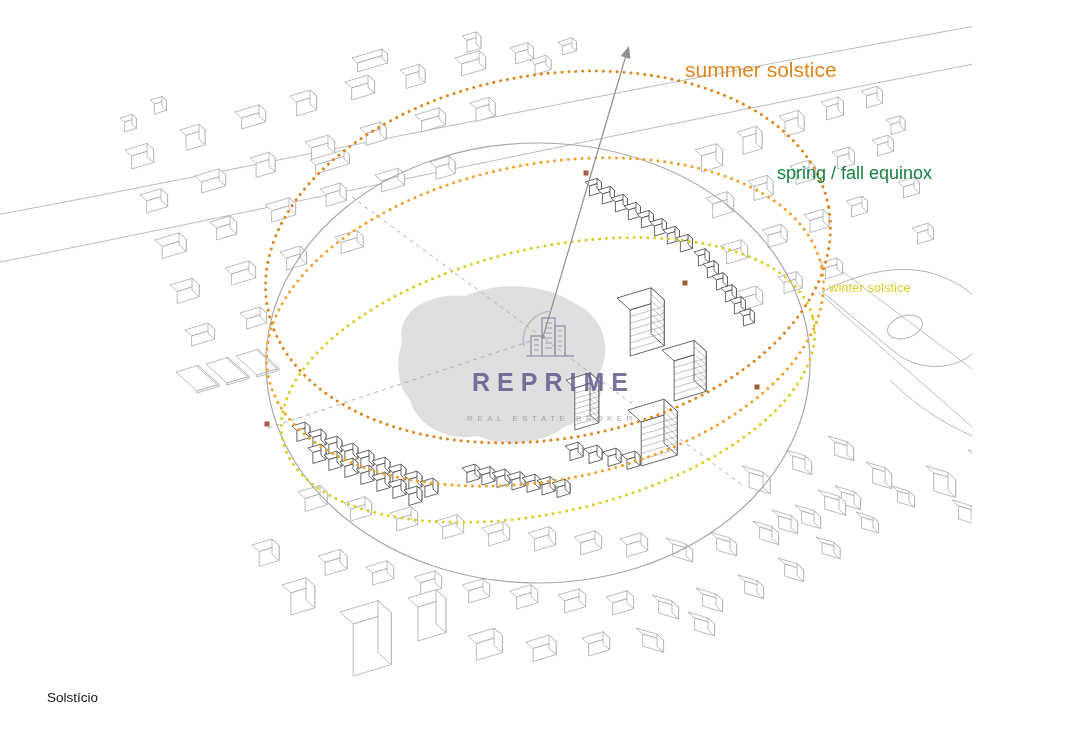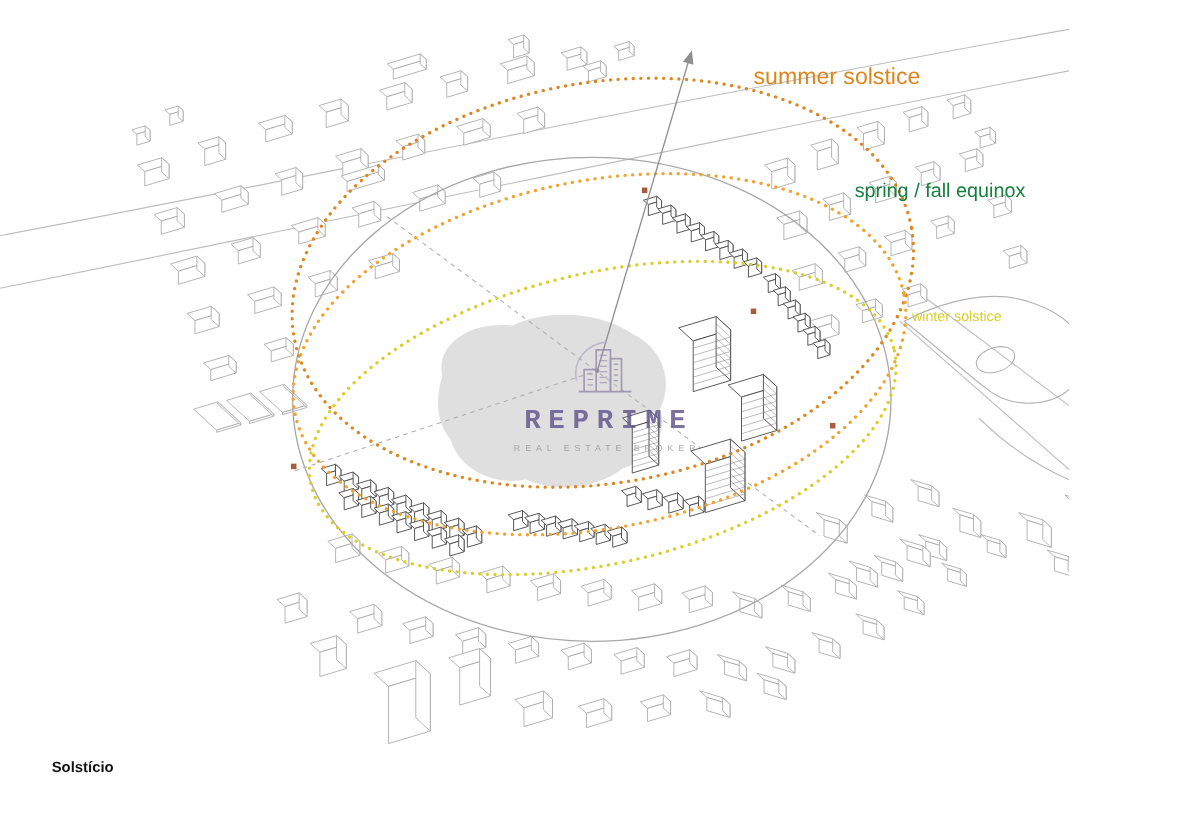--- a/index.html
+++ b/index.html
@@ -24,26 +24,26 @@
 
   
   .lbl{position:absolute;white-space:nowrap;}
   .lbl-summer{left:685px;top:58px;font-size:21px;color:#dd861e;}
   .lbl-equinox{left:777px;top:163px;font-size:18px;color:#15803d;}
   .lbl-winter{left:829px;top:262px;font-size:13px;color:#d9cf2b;margin-top:18px;}
 
   
   .watermark{position:absolute;left:450px;top:306px;width:200px;text-align:center;opacity:.85;}
   .wm-icon{display:block;margin:0 auto;width:64px;height:60px;}
-  .wm-name{font-weight:bold;font-size:25px;letter-spacing:7px;padding-left:7px;color:#655a8e;margin-top:2px;font-family:Liberation Mono, monospace;}
-  .wm-tagline{font-size:8px;letter-spacing:4.5px;padding-left:4px;color:#9a9a9a;margin-top:6px;}
+  .wm-name{font-weight:bold;font-size:25px;letter-spacing:7px;padding-left:7px;color:#655a8e;margin-top:2px;}
+  .wm-tagline{font-size:8px;letter-spacing:4.5px;padding-left:4px;color:#9a9a9a;margin-top:17px;}
 
   
   .caption{position:absolute;left:47px;top:690px;}
-  .caption-title{font-weight:bold;font-size:13.5px;color:#141414;}
+  .caption-title{font-weight:normal;font-size:13.5px;color:#141414;}
   .caption-body{font-size:9px;color:#4a4a4a;margin-top:9px;}
 </style>
 </head>
 <body>
 
 <div class="stage">
 
   <svg id="site-svg" width="1084" height="745" viewBox="0 0 1084 745">
 
     <g>

